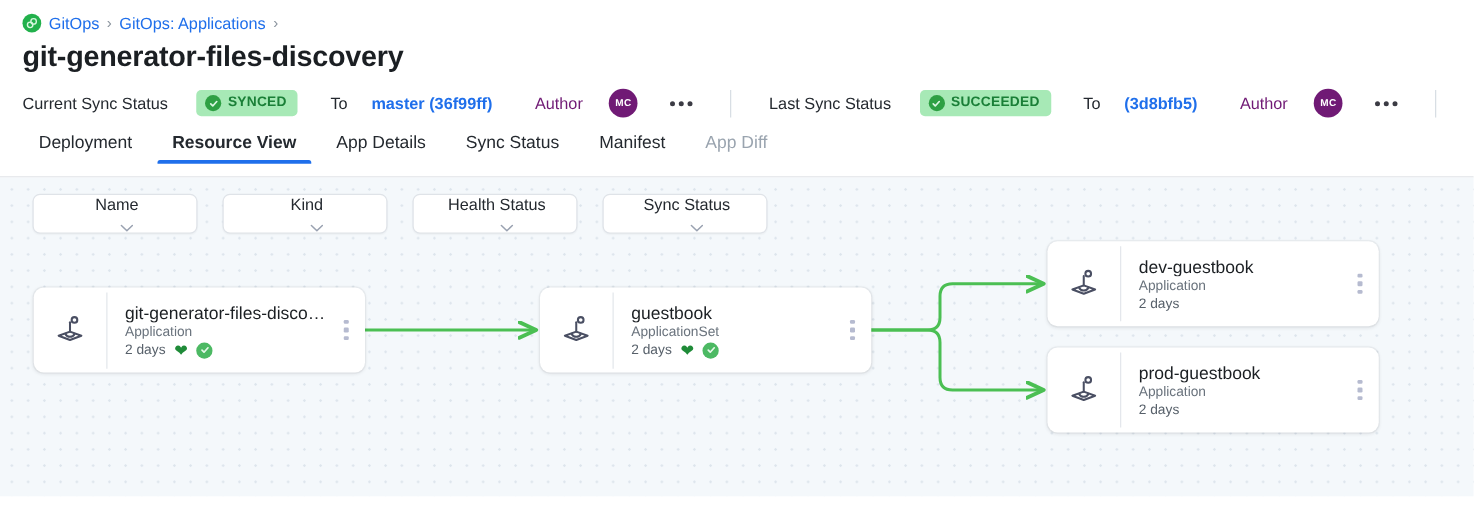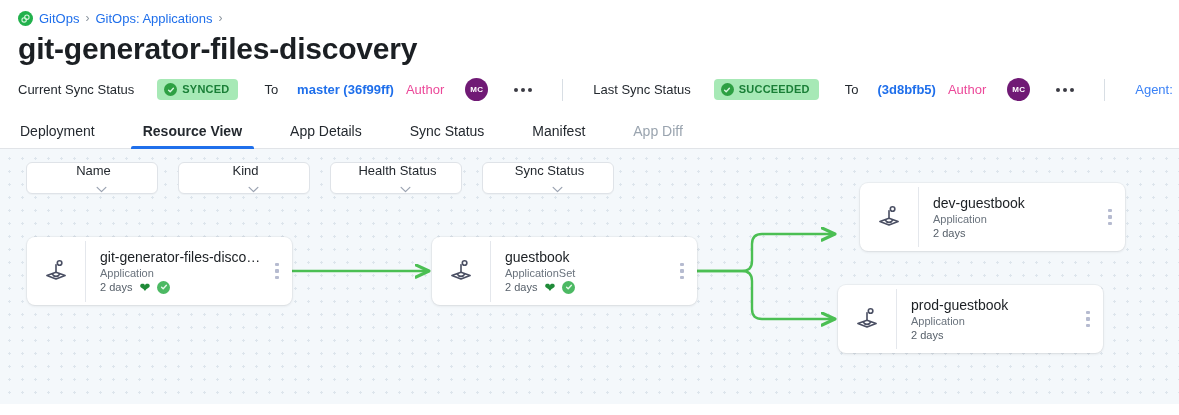--- a/index.html
+++ b/index.html
@@ -24,21 +24,21 @@
     display:inline-flex; align-items:center; justify-content:center;
     flex:0 0 auto;
   }
   .gitops-logo svg { display:block; }
   .bc-link { color:#1f6feb; font-size:13px; cursor:pointer; white-space:nowrap; }
   .bc-sep { color:#8b949e; font-size:12px; }
 
   
   .page-title {
     padding: 6px 0 0 18px;
-    font-size: 30px; font-weight: bold; color:#1b1f23;
+    font-size: 23px; font-weight: bold; color:#1b1f23;
     letter-spacing: -0.2px;
   }
 
   
   .status-bar {
     display:flex; align-items:center;
     padding: 12px 0 11px 18px;
     font-size: 13px; color:#24292f;
     gap: 12px;
   }
@@ -51,40 +51,40 @@
     margin-left:11px; white-space:nowrap;
   }
   .badge .chk {
     width:13px; height:13px; border-radius:50%;
     background:#2ea043; display:inline-flex;
     align-items:center; justify-content:center; flex:0 0 auto;
   }
   .badge .chk svg { display:block; }
   .to-word { margin-left:14px; color:#24292f; font-size:13px; }
   .rev-link { margin-left:7px; color:#1f6feb; font-weight:bold; font-size:13px; cursor:pointer; white-space:nowrap;}
-  .author-word { color:#ec4899; font-size:13px; }
+  .author-word { margin-left:22px; color:#701a75; font-size:13px; }
   .avatar {
     width:23px; height:23px; border-radius:50%;
     background:#701a75; color:#fff;
     font-size:8px; font-weight:bold;
     display:inline-flex; align-items:center; justify-content:center;
     margin-left:9px; letter-spacing:0.3px; flex:0 0 auto;
   }
   .dots-h { margin-left:14px; display:inline-flex; gap:3px; align-items:center; cursor:pointer; }
   .dots-h i { width:4px; height:4px; border-radius:50%; background:#3b3b44; display:block; }
   .vdiv { width:1px; height:22px; background:#d8dee4; margin:0 18px; flex:0 0 auto; }
   .agent-label { color:#3b82f6; font-size:13px; }
   .agent-value { color:#24292f; font-size:13px; margin-left:7px; }
 
   
   .tabs {
-    display:flex; align-items:flex-end;
-    padding-left:16px; height:37px;
+    display:flex; align-items:flex-start;
+    padding-left:27px; height:37px;
     border-bottom:1px solid #e1e4e8;
-    gap:16px;
+    gap:0;
   }
   .tab {
     font-size:14px; color:#24292f;
     padding: 0 16px 9px 16px;
     cursor:pointer; position:relative; white-space:nowrap;
   }
   .tab:first-child { padding-left:4px; }
   .tab.active { font-weight:bold; }
   .tab.active::after {
     content:""; position:absolute; left:4px; right:4px; bottom:-1px;
@@ -338,21 +338,21 @@
           </span>
         </div>
       </div>
       <div class="node-menu">
           <i></i>
           <i></i>
           <i></i>
         </div>
     </div>
 
-    <div class="node" style="left:838px; top:34px; width:265px; height:68px;margin-left:22px;">
+    <div class="node" style="left:838px; top:51px; width:265px; height:68px;">
       <div class="node-icon">
         <svg width="26" height="26" viewBox="0 0 24 24" fill="none" stroke="#4a4f63" stroke-width="1.5" stroke-linecap="round" stroke-linejoin="round">
           <path d="M12 13.2 L3.6 16.2 L12 19.4 L20.4 16.2 Z"></path>
           <path d="M12 13.2 L12 6.2"></path>
           <circle cx="15.3" cy="4.6" r="2.1"></circle>
           <path d="M8.6 14.9 A3.8 3.8 0 0 0 15.4 14.9"></path>
         </svg>
       </div>
       <div class="node-body">
         <div class="node-title">dev-guestbook</div>

